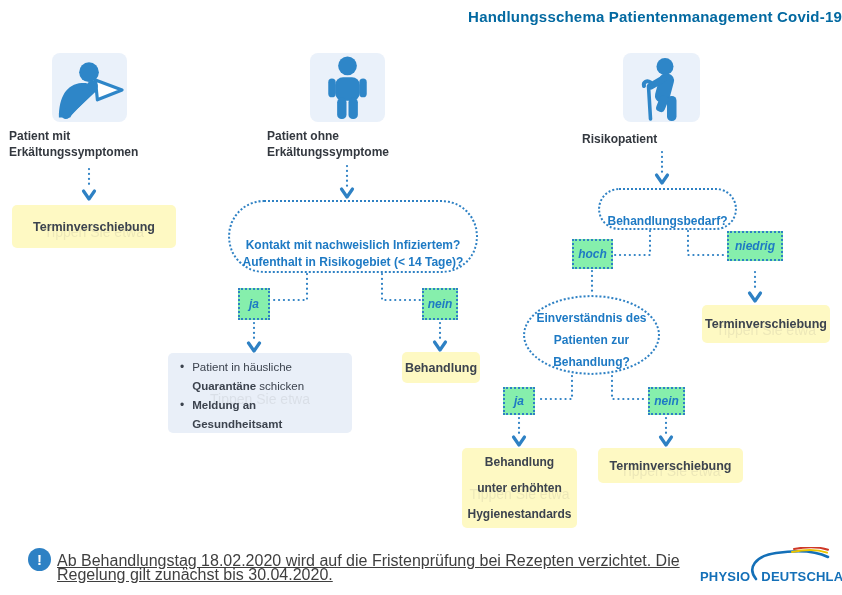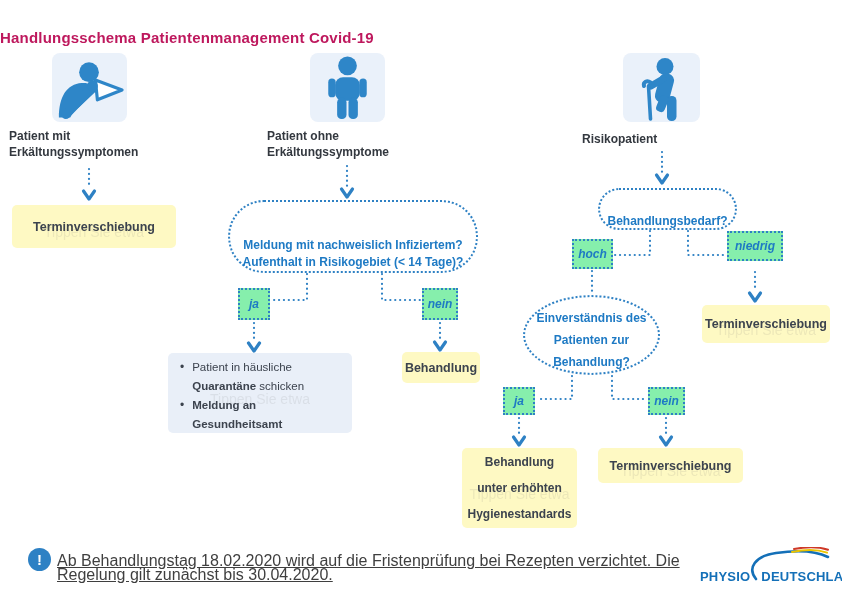--- a/index.html
+++ b/index.html
@@ -2,22 +2,22 @@
 <html><head>
 <meta charset="utf-8">
 <style>
   html,body { margin:0; padding:0; background:#ffffff; }
   .canvas {
     position:relative; width:842px; height:595px; background:#ffffff;
     font-family:"Liberation Sans","DejaVu Sans",sans-serif; overflow:hidden;
   }
   .abs { position:absolute; }
   .title {
-    top:29px; left:0; width:842px; text-align:left;
-    font-size:15px; font-weight:bold; color:#be185d; letter-spacing:0.2px;
+    top:8px; left:0; width:842px; text-align:right;
+    font-size:15px; font-weight:bold; color:#0369a1; letter-spacing:0.2px;
   }
   .tile {
     background:#eaf1fa; border-radius:8px;
     display:flex; align-items:center; justify-content:center;
   }
   .col-label {
     font-weight:bold; font-size:12px;
     color:#33383f; line-height:16px;
   }
   .connectors { top:0; left:0; }
@@ -132,21 +132,21 @@
         <rect x="27.5" y="45" width="9.5" height="21.5" rx="4.5"></rect>
         <rect x="39" y="45" width="9.5" height="21.5" rx="4.5"></rect>
       </g>
     </svg>
   </div>
   <div class="abs col-label" style="left:267px; top:128px; width:160px;">
     <span style="display:block">Patient ohne</span>
     <span style="display:block">Erkältungssymptome</span>
   </div>
   <div class="abs ellipse" style="left:228px; top:200px; width:250px; height:73px; border-radius:36px; line-height:17px;">
-    <span>Meldung mit nachweislich Infiziertem?</span>
+    <span>Kontakt mit nachweislich Infiziertem?</span>
     <span>Aufenthalt in Risikogebiet (&lt; 14 Tage)?</span>
   </div>
   <div class="abs tag" style="left:238px; top:288px; width:32px; height:32px;">
     <span>ja</span>
   </div>
   <div class="abs tag" style="left:422px; top:288px; width:36px; height:32px;">
     <span>nein</span>
   </div>
   <div class="abs bullets" style="left:168px; top:353px; width:184px; height:80px;">
     <div class="bullet-row">

